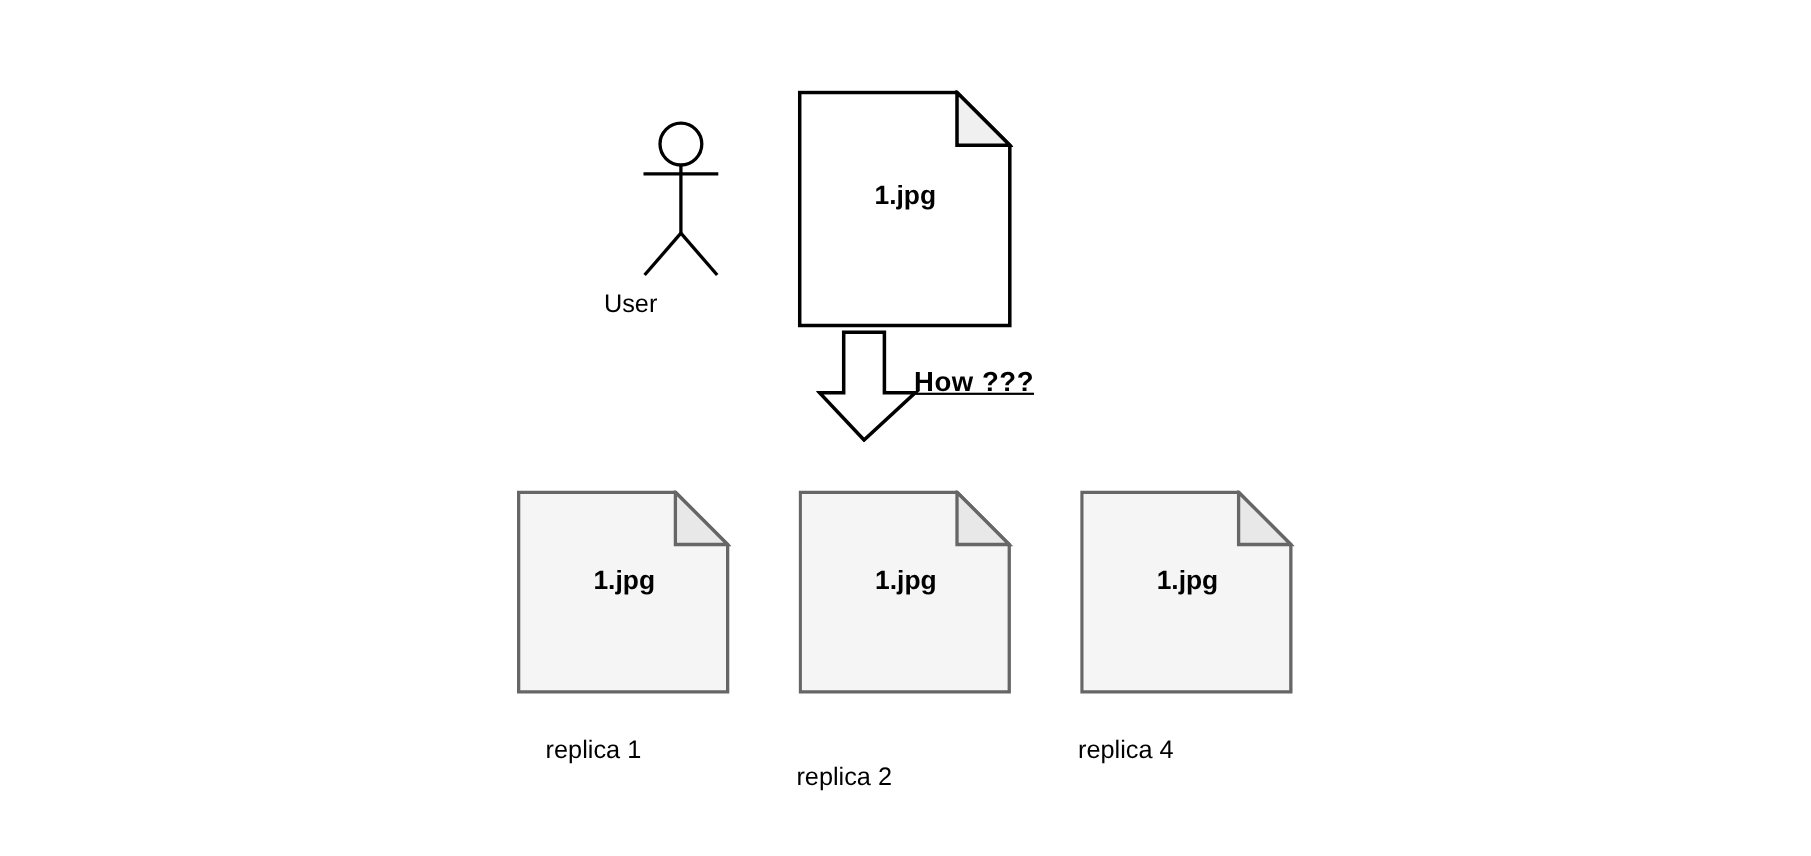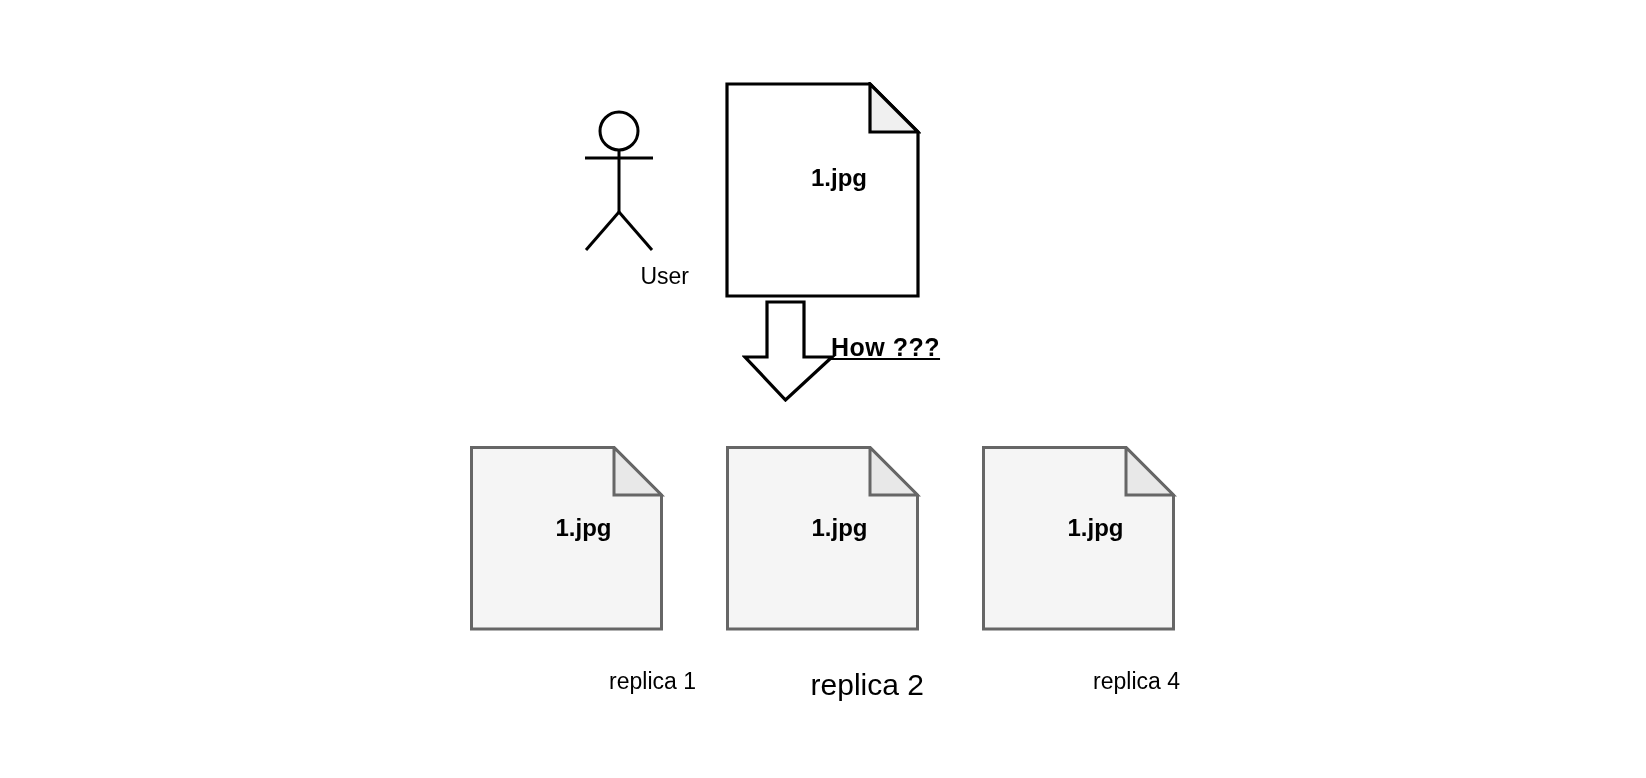--- a/index.html
+++ b/index.html
@@ -25,26 +25,25 @@
   
   .doc-wrap { position: absolute; }
   .doc-svg { display: block; }
 
   .doc-label {
     position: absolute;
     text-align: center;
     font-weight: bold;
     color: #000000;
     white-space: nowrap;
-    padding-left: 16px;
   }
 
   .caption {
     position: absolute;
-    text-align: right;
+    text-align: left;
     font-weight: normal;
     color: #000000;
     white-space: nowrap;
   }
 
   .how-text {
     position: absolute;
     font-weight: bold;
     color: #000000;
     white-space: nowrap;
@@ -102,21 +101,21 @@
   </div>
   <div class="caption" style="left:496px; top:668px; width:200px; font-size:23px;">replica 1</div>
 
   <div class="doc-wrap" style="left:726px; top:446px; width:195px; height:185px;">
     <svg class="doc-svg" width="195" height="185" viewBox="0 0 195 185">
       <path d="M 1.5 1.5 L 144 1.5 L 191.5 49 L 191.5 183 L 1.5 183 Z" fill="#f5f5f5" stroke="#666666" stroke-width="3" stroke-linejoin="miter"></path>
       <path d="M 144 1.5 L 191.5 49 L 144 49 Z" fill="#e8e8e8" stroke="#666666" stroke-width="3" stroke-linejoin="miter"></path>
     </svg>
     <div class="doc-label" style="left:0; top:68px; width:195px; font-size:24px;">1.jpg</div>
   </div>
-  <div class="caption" style="left:724px; top:668px; width:200px; font-size:30px;">replica 2</div>
+  <div class="caption" style="left:724px; top:693px; width:200px; font-size:23px;">replica 2</div>
 
   <div class="doc-wrap" style="left:982px; top:446px; width:195px; height:185px;">
     <svg class="doc-svg" width="195" height="185" viewBox="0 0 195 185">
       <path d="M 1.5 1.5 L 144 1.5 L 191.5 49 L 191.5 183 L 1.5 183 Z" fill="#f5f5f5" stroke="#666666" stroke-width="3" stroke-linejoin="miter"></path>
       <path d="M 144 1.5 L 191.5 49 L 144 49 Z" fill="#e8e8e8" stroke="#666666" stroke-width="3" stroke-linejoin="miter"></path>
     </svg>
     <div class="doc-label" style="left:0; top:68px; width:195px; font-size:24px;">1.jpg</div>
   </div>
   <div class="caption" style="left:980px; top:668px; width:200px; font-size:23px;">replica 4</div>
 

